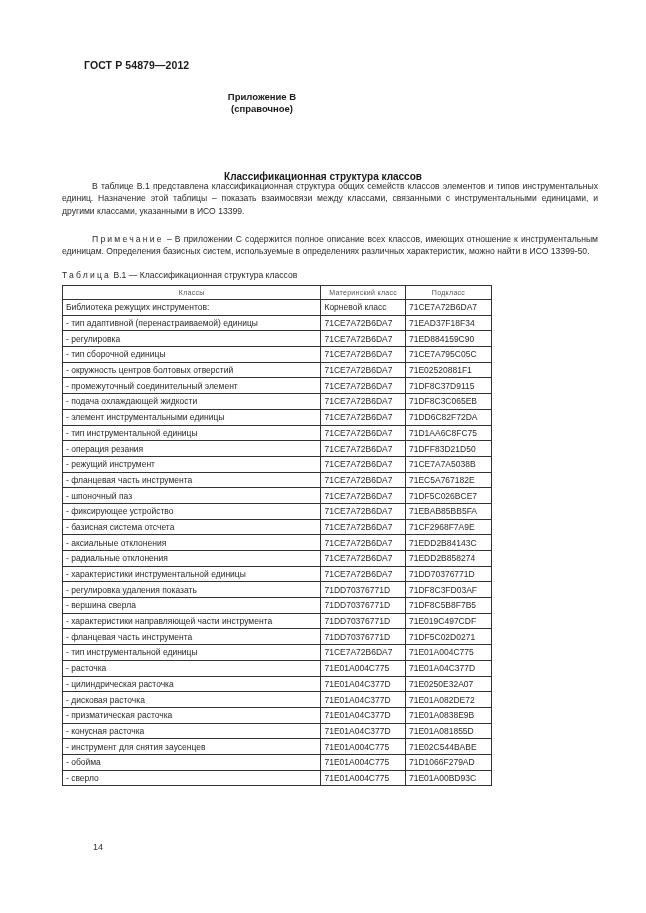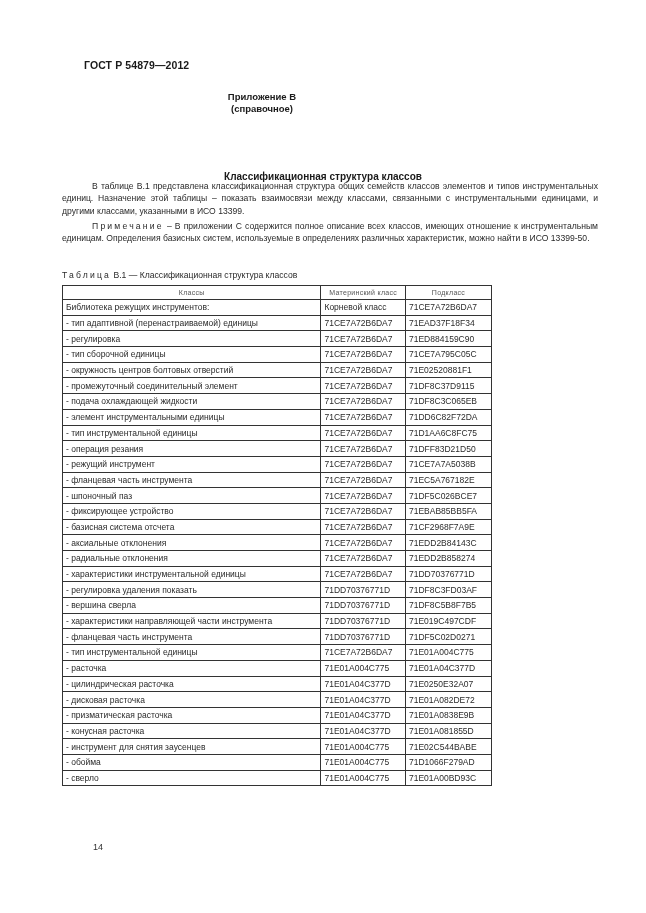--- a/index.html
+++ b/index.html
@@ -19,21 +19,21 @@
       position: absolute; left: 0; width: 646px; top: 155px;
       text-align: center; font-size: 10px; font-weight: bold; margin-top: 16px;
     }
     .para {
       position: absolute; left: 62px; width: 536px;
       font-size: 8.6px; line-height: 12.3px; text-align: justify;
       color: #2a2a2a;
     }
     .para .indent { display: inline-block; width: 30px; }
     .p1 { top: 180px; }
-    .p2 { top: 220px; }
+    .p2 { top: 233px; }
     .spaced { letter-spacing: 2.2px; text-align: center; }
     .table-caption {
       position: absolute; left: 62px; top: 270px;
       font-size: 8.6px; color: #2a2a2a;
     }
     table.classes {
       position: absolute; left: 62px; top: 285px;
       width: 430px; border-collapse: collapse;
       font-size: 8.5px; color: #2a2a2a;
     }

